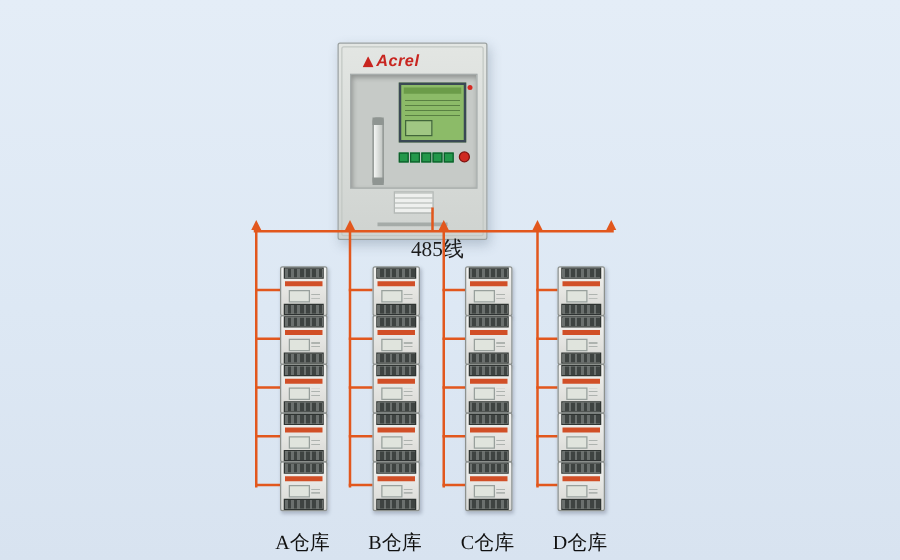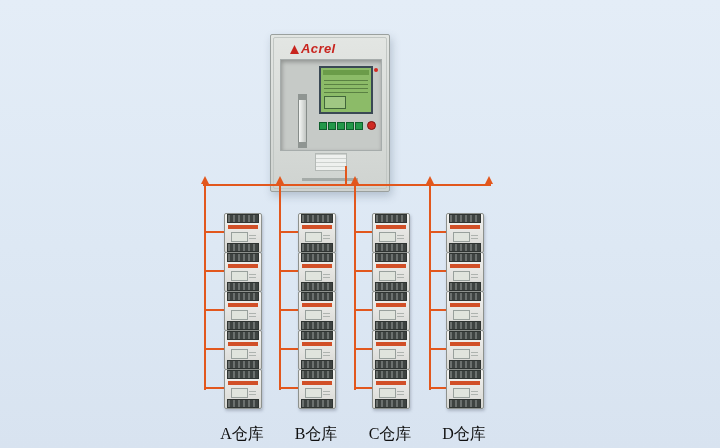--- a/index.html
+++ b/index.html
@@ -90,20 +90,21 @@
       <div class="btn" style="left:74px;top:62px"></div>
       <div class="btn-red" style="left:86px;top:61px"></div>
     </div>
     <div class="plate"></div>
     <div class="foot-text"></div>
   </div>
 
   <div class="wire" style="left:345px;top:166px;width:2px;height:18px"></div>
   <div class="wire" style="left:203px;top:184px;width:288px;height:2px"></div>
   <div class="arrow-up" style="left:485px;top:176px"></div>
+  <div id="bus-label">485线</div>
 
   <div id="columns">
       <div class="wire" style="left: 204px; top: 184px; width: 2px; height: 206px; position: absolute;"></div>
       <div class="arrow-up" style="left: 201px; top: 176px; position: absolute;"></div>
       <div class="wire" style="left: 204px; top: 231px; width: 20px; height: 2px; position: absolute;"></div>
       <div class="device" style="left: 224px; top: 213px; position: absolute;">
         <div class="term top"></div>
         <div class="stripe"></div>
         <div class="disp"></div>
         <div class="ddots"></div>

